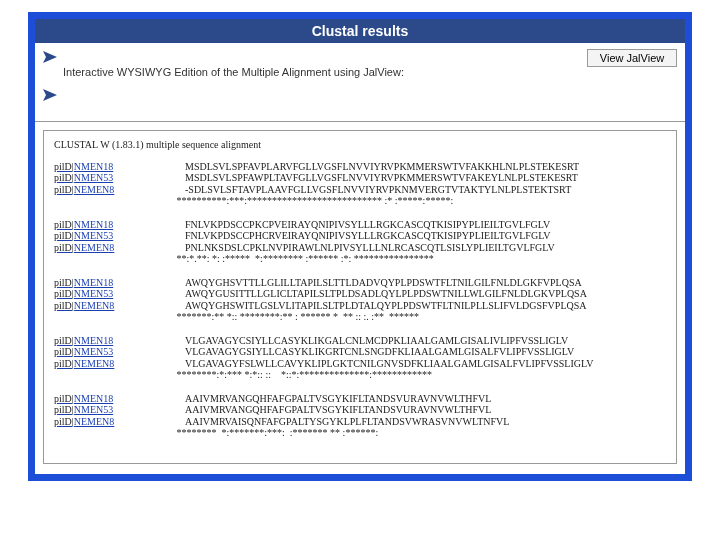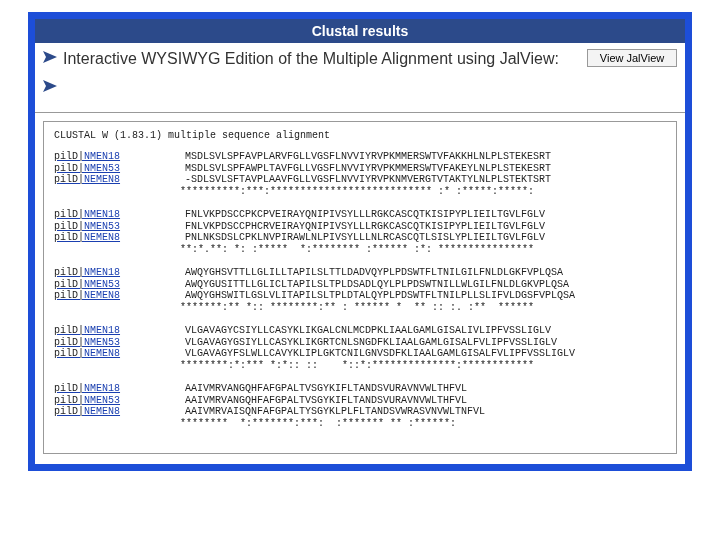--- a/index.html
+++ b/index.html
@@ -37,46 +37,47 @@
     margin-bottom: 8px;
   }
   .arrow-icon {
     width: 14px;
     height: 12px;
     margin-right: 6px;
     margin-top: 2px;
     flex: 0 0 auto;
   }
   .tool-text {
-    font-size: 16px;
+    font-size: 11px;
     color: #333;
     flex: 1 1 auto;
     line-height: 1.3;
     padding-right: 20px;
     filter: blur(0.3px);
+    margin-top: 16px;
   }
   .tool-button {
     font-size: 11px;
     padding: 2px 10px;
     min-width: 90px;
     background: #f4f4f4;
     border: 1px solid #999;
     cursor: pointer;
     filter: blur(0.3px);
   }
   .hr-outer {
     height: 0;
     border-top: 1px solid #999;
     margin: 0 0 0 0;
   }
   .alignment-box {
     border: 1px solid #999;
     margin: 8px 8px 10px 8px;
     padding: 8px 10px 12px 10px;
-    font-family: Liberation Mono, monospace;
+    font-family: Liberation Serif, serif;
     font-size: 10px;
     line-height: 1.15;
     color: #222;
     overflow: hidden;
     filter: blur(0.45px);
   }
   .aln-header {
     margin-bottom: 10px;
   }
   .aln-block {

